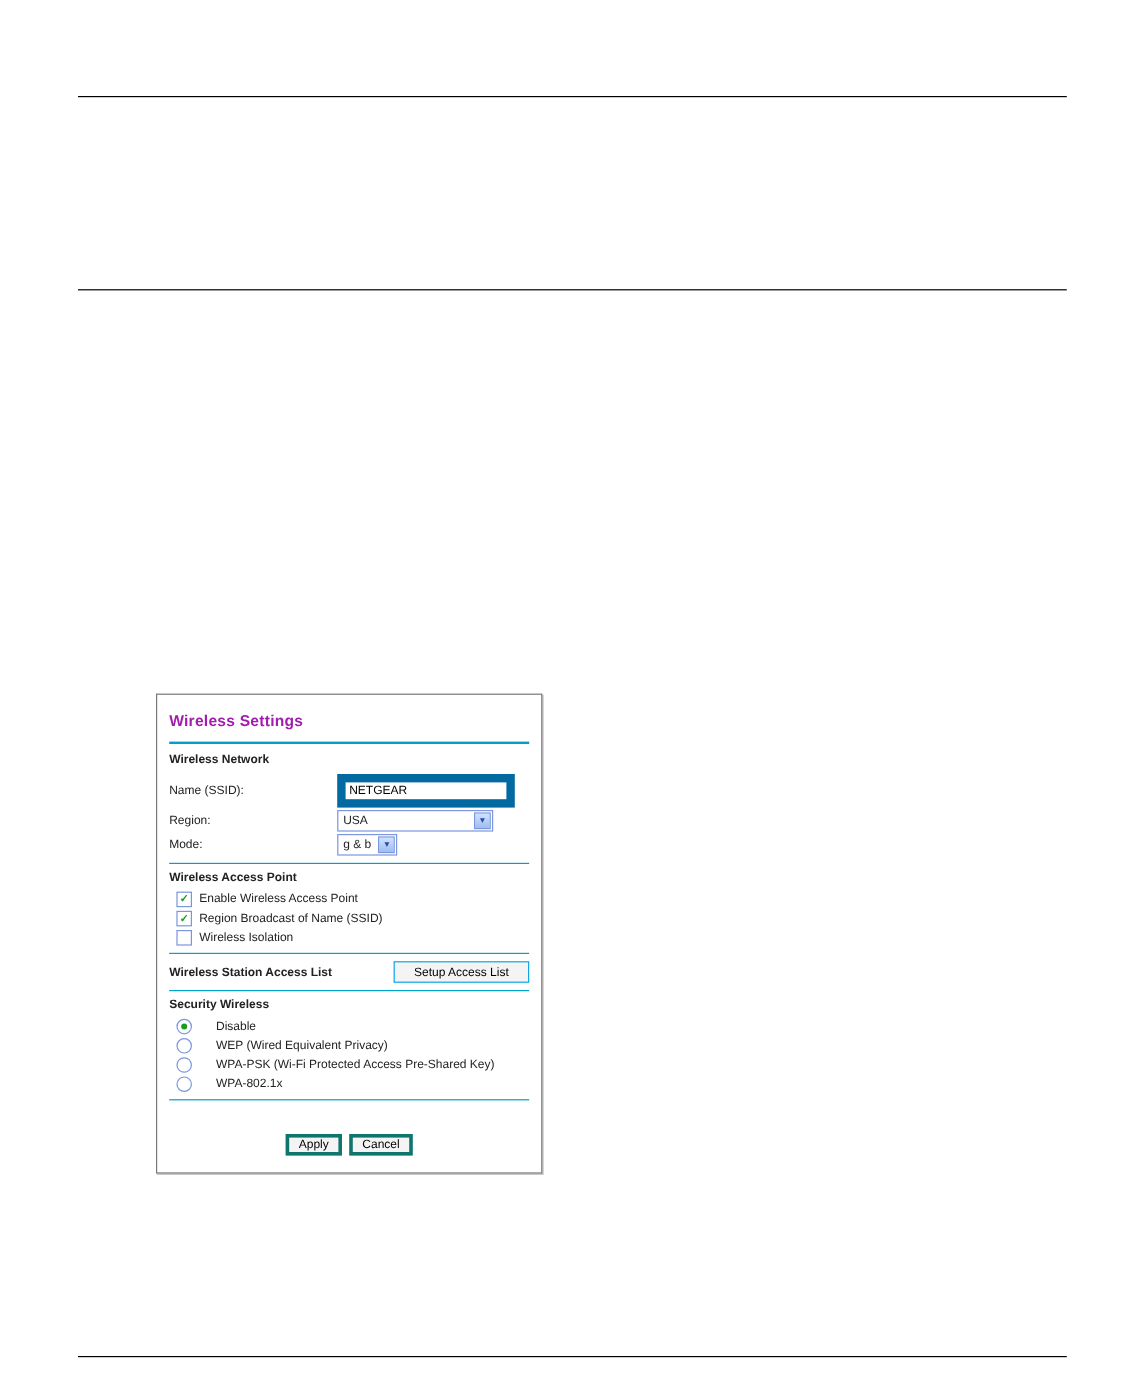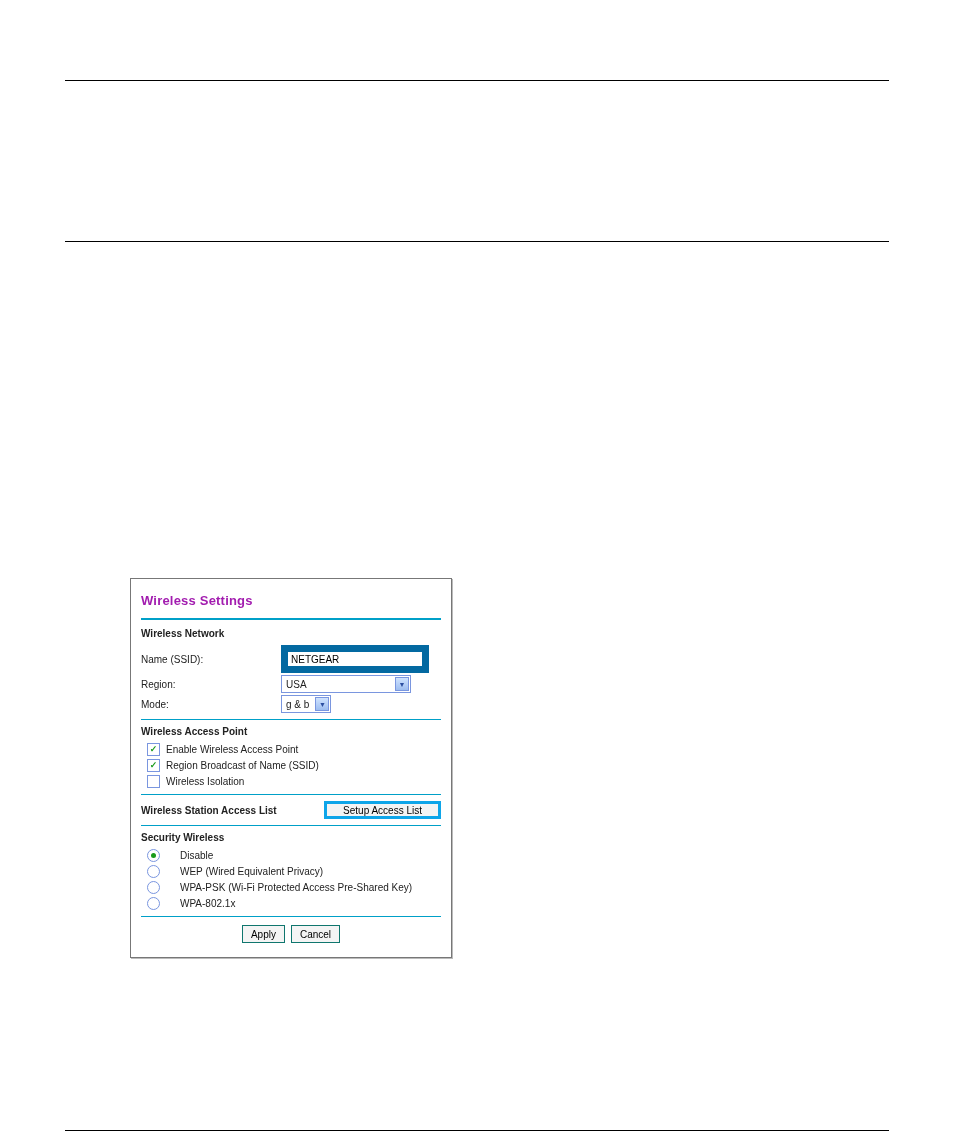--- a/index.html
+++ b/index.html
@@ -119,21 +119,21 @@
     font-weight: bold;
     line-height: 1;
   }
   .access-list-row {
     display: flex;
     align-items: center;
     justify-content: space-between;
     margin: 2px 0 4px 0;
   }
   .btn-setup {
-    border: 3px solid #0ea5e9;
+    border: 1px solid #0ea5e9;
     background: #f4f4f4;
     font-size: 10px;
     padding: 1px 16px;
     height: 18px;
     font-family: inherit;
   }
   .radio-row {
     display: flex;
     align-items: center;
     margin: 3px 0 3px 6px;
@@ -155,26 +155,27 @@
     background: #1a9b1a;
     border-radius: 50%;
   }
   .bottom-buttons {
     display: flex;
     justify-content: center;
     gap: 6px;
     margin-top: 8px;
   }
   .btn-small {
-    border: 1px solid #0f766e;
+    border: 3px solid #0f766e;
     background: #f4f4f4;
     font-size: 10px;
     padding: 1px 8px;
     height: 18px;
     font-family: inherit;
+    margin-top: 20px;
   }
 </style>
 </head>
 <body>
 
 <div class="page">
   <hr class="hr hr-top">
   <hr class="hr hr-mid">
 
   <div class="screenshot-frame">

